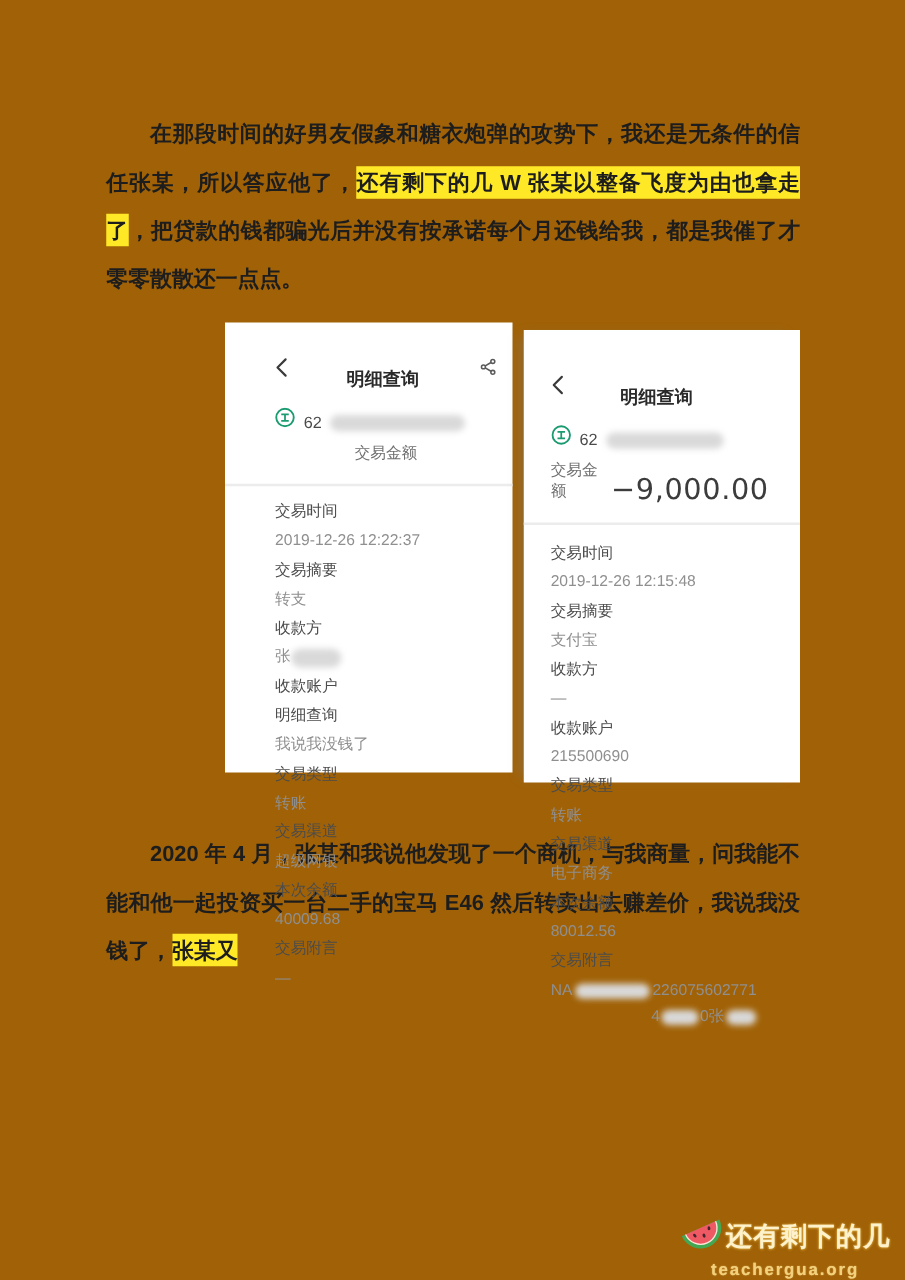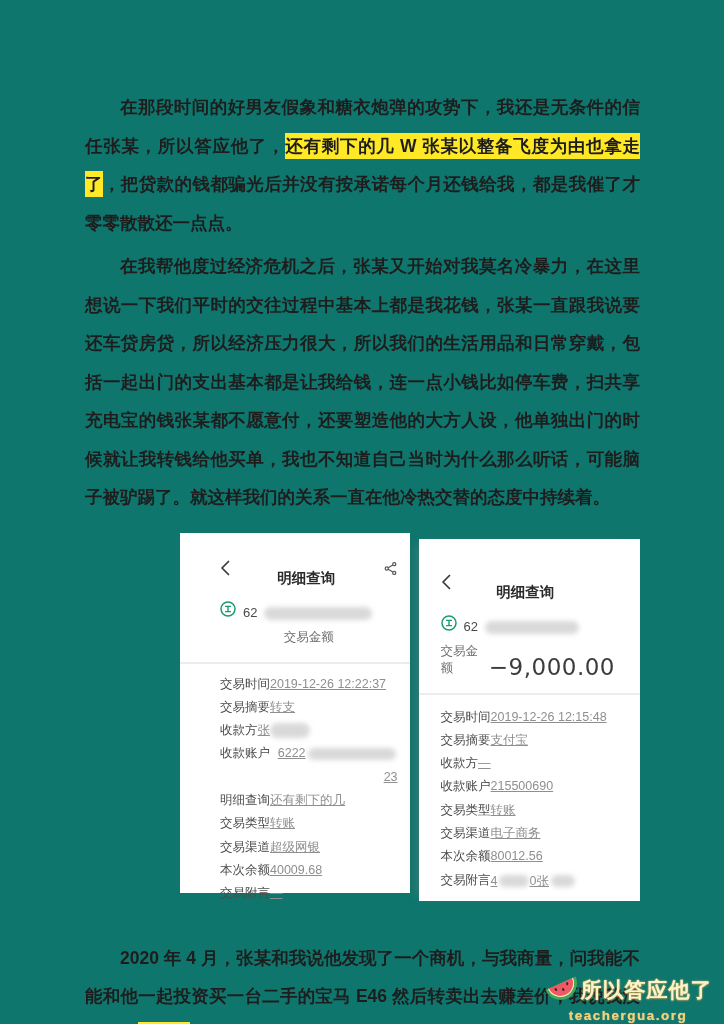--- a/index.html
+++ b/index.html
@@ -1,21 +1,21 @@
 <!DOCTYPE html>
 <html><head>
 <meta charset="utf-8">
 <style>
   * { margin: 0; padding: 0; box-sizing: border-box; }
   html, body { background: #ffffff; }
   .page {
     position: relative;
     width: 724px; height: 1024px;
     margin: 0 auto;
-    background: #0f766e;
+    background: #a16207;
     overflow: hidden;
     font-family: "Liberation Sans", "DejaVu Sans", sans-serif;
   }
   
   .content { padding: 88px 84px 0 85px; }
   .para {
     font-size: 17.5px;
     line-height: 38.5px;
     font-weight: 700;
     color: #1d1d1d;
@@ -43,23 +43,23 @@
   .b-payee { width: 40px; height: 15px; border-radius: 9px; }
   .b-accno { width: 88px; height: 12px; margin: 0 2px; }
   .b-memo1 { width: 60px; height: 12px; margin: 0 2px; }
   .b-memo2a { width: 30px; height: 12px; margin: 0 1px; }
   .b-memo2b { width: 24px; height: 12px; margin-left: 2px; }
   .amt-row { display: flex; justify-content: center; align-items: flex-end; margin-bottom: 13px; }
   .amt-label { font-size: 12.5px; color: #6f6f6f; padding-bottom: 3px; }
   .amt { font-size: 23px; color: #3c3c3c; font-family: "DejaVu Sans", sans-serif; letter-spacing: .5px; }
   .divider1 { height: 2px; background: #ececec; margin: 0 -12px 9px -40px; }
   .divider2 { height: 2px; background: #ececec; margin: 0 -25px 11px -22px; }
-  .rrow { display: flex; justify-content: flex-start; align-items: flex-start; line-height: 23.3px; font-size: 12.5px; }
+  .rrow { display: flex; justify-content: space-between; align-items: flex-start; line-height: 23.3px; font-size: 12.5px; flex-direction: column; }
   .rlabel { color: #4c4c4c; white-space: nowrap; }
-  .rvalue { color: #8f8f8f; text-align: right; text-decoration: underline; }
+  .rvalue { color: #8f8f8f; text-align: right; }
   .memo-lines { line-height: 21px; padding-top: 2px; }
   
   .watermark { position: absolute; right: 3px; bottom: 1px; width: 186px; text-align: center; }
   .wm-top { display: flex; align-items: center; justify-content: center; gap: 1px; }
   .wm-title {
     font-size: 21px; font-weight: 700; letter-spacing: 1px;
     color: #fdf2cb;
     text-shadow: 0 0 2px rgba(238,196,96,.95), 0 1px 2px rgba(210,160,50,.55);
   }
   .wm-url {
@@ -71,21 +71,20 @@
 </style>
 </head>
 <body>
 
 <div class="page">
 
   <div class="content">
 
     <p class="para"><span>在那段时间的好男友假象和糖衣炮弹的攻势下，我还是无条件的信任张某，所以答应他了，</span><span class="hl">还有剩下的几 W 张某以整备飞度为由也拿走了</span><span>，把贷款的钱都骗光后并没有按承诺每个月还钱给我，都是我催了才零零散散还一点点。</span></p>
 
-    <p class="para"><span>在我帮他度过经济危机之后，张某又开始对我莫名冷暴力，在这里想说一下我们平时的交往过程中基本上都是我花钱，张某一直跟我说要还车贷房贷，所以经济压力很大，所以我们的生活用品和日常穿戴，包括一起出门的支出基本都是让我给钱，连一点小钱比如停车费，扫共享充电宝的钱张某都不愿意付，还要塑造他的大方人设，他单独出门的时候就让我转钱给他买单，我也不知道自己当时为什么那么听话，可能脑子被驴踢了。就这样我们的关系一直在他冷热交替的态度中持续着。</span></p>
 
     <div class="shots">
 
       <div class="card card1">
         <div class="chead">
           <span class="back">
             <svg width="10" height="16" viewBox="0 0 10 16" fill="none" stroke="#3a3a3a" stroke-width="1.7" stroke-linecap="round" stroke-linejoin="round">
                 <path d="M8.5 1.5 L2 8 L8.5 14.5"></path>
               </svg>
           </span>
@@ -121,25 +120,24 @@
         <div class="rrow">
           <span class="rlabel">交易摘要</span>
           <span class="rvalue">转支</span>
         </div>
         <div class="rrow">
           <span class="rlabel">收款方</span>
           <span class="rvalue"><span>张</span><span class="blur b-payee"></span></span>
         </div>
         <div class="rrow">
           <span class="rlabel">收款账户</span>
-          <span class="rvalue"><span>6222</span><span class="blur b-accno"></span><span>23</span></span>
         </div>
         <div class="rrow">
           <span class="rlabel">明细查询</span>
-          <span class="rvalue">还有剩下的几</span>
+          <span class="rvalue">我说我没钱了</span>
         </div>
         <div class="rrow">
           <span class="rlabel">交易类型</span>
           <span class="rvalue">转账</span>
         </div>
         <div class="rrow">
           <span class="rlabel">交易渠道</span>
           <span class="rvalue">超级网银</span>
         </div>
         <div class="rrow">
@@ -201,20 +199,21 @@
           <span class="rlabel">交易渠道</span>
           <span class="rvalue">电子商务</span>
         </div>
         <div class="rrow">
           <span class="rlabel">本次余额</span>
           <span class="rvalue">80012.56</span>
         </div>
         <div class="rrow">
           <span class="rlabel">交易附言</span>
           <span class="rvalue memo-lines">
+            <div><span>NA</span><span class="blur b-memo1"></span><span>226075602771</span></div>
             <div><span>4</span><span class="blur b-memo2a"></span><span>0张</span><span class="blur b-memo2b"></span></div>
           </span>
         </div>
       </div>
 
     </div>
 
     <p class="para" style="margin-top:38px;"><span>2020 年 4 月，张某和我说他发现了一个商机，与我商量，问我能不能和他一起投资买一台二手的宝马 E46 然后转卖出去赚差价，我说我没钱了，</span><span class="hl">张某又</span></p>
 
   </div>
@@ -226,18 +225,18 @@
           <g transform="rotate(-24 24 20)">
             <path d="M2 15 A22 22 0 0 0 46 15 Z" fill="#43a854"></path>
             <path d="M6.5 15 A17.5 17.5 0 0 0 41.5 15 Z" fill="#ef5964"></path>
             <path d="M6.5 15 A17.5 17.5 0 0 0 41.5 15" fill="none" stroke="#fde9d8" stroke-width="1.4"></path>
             <ellipse cx="15" cy="20" rx="1.5" ry="2.2" fill="#40262a" transform="rotate(-18 15 20)"></ellipse>
             <ellipse cx="24" cy="24" rx="1.5" ry="2.2" fill="#40262a"></ellipse>
             <ellipse cx="32" cy="19" rx="1.5" ry="2.2" fill="#40262a" transform="rotate(20 32 19)"></ellipse>
           </g>
         </svg>
       </span>
-      <span class="wm-title">所以答应他了</span>
+      <span class="wm-title">还有剩下的几</span>
     </div>
     <div class="wm-url">teachergua.org</div>
   </div>
 
 </div>
 
 </body></html>

